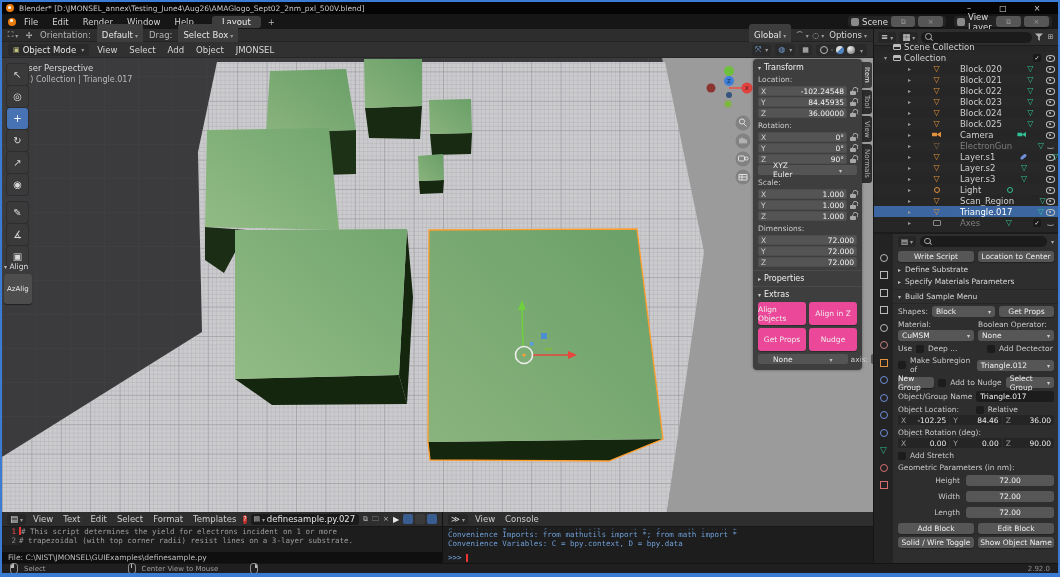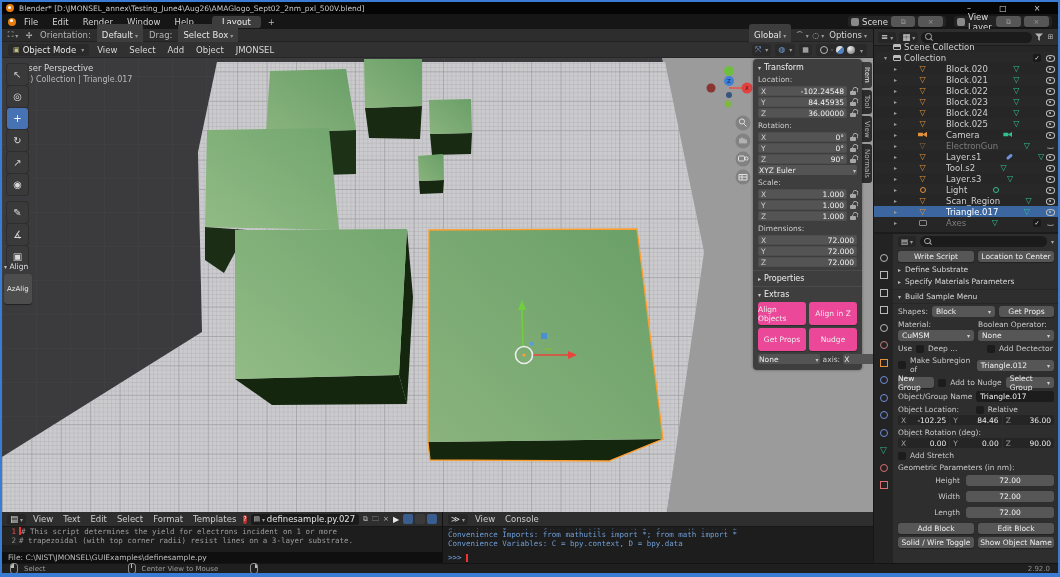--- a/index.html
+++ b/index.html
@@ -61,21 +61,21 @@
   .np-h{color:#efefef;font-size:8px;margin:1px 0 3px;}
   .np-h .tri{font-size:6px;color:#ccc;margin-right:3px;}
   .np-label{color:#c9c9c9;margin:3px 0 2px;}
   .tfrow{display:flex;align-items:center;margin-bottom:1px;gap:3px;}
   .tfield{flex:1;display:flex;align-items:center;background:#545454;border-radius:2px;height:10px;padding:0 3px;box-shadow:inset 0 0 0 .5px #464646;}
   .tfaxis{color:#cfcfcf;margin-right:auto;}
   .tfval{color:#f4f4f4;}
   .lock{width:7px;height:8px;position:relative;flex:none;}
   .lock::before{content:"";position:absolute;left:1px;top:0;width:4px;height:4px;border:1px solid #a8a8a8;border-bottom:none;border-radius:3px 3px 0 0;transform:translateX(1.5px) rotate(18deg);}
   .lock::after{content:"";position:absolute;left:0;top:4px;width:6px;height:4px;background:#a8a8a8;border-radius:1px;}
-  .np-drop{display:flex;align-items:center;background:#545454;border-radius:2px;height:10px;padding:0 1px;color:#ececec;margin-bottom:2px;gap:37px;}
+  .np-drop{display:flex;align-items:center;background:#545454;border-radius:2px;height:10px;padding:0 15px;color:#ececec;margin-bottom:2px;gap:37px;}
   .np-drop .caret-r{margin-left:auto;font-size:6px;color:#c5c5c5;}
   .np-sep{border-top:1px solid #4a4a4a;margin:3px -5px;}
   .np-btnrow{display:flex;gap:3px;margin-bottom:3px;}
   .np-btn{flex:1;background:#ec4899;border-radius:3px;height:23px;display:flex;align-items:center;justify-content:center;color:#eee;box-shadow:0 1px 1px rgba(0,0,0,.3);}
   .np-tabs{position:absolute;left:860px;top:20px;z-index:27;display:flex;flex-direction:column;gap:2px;}
   .np-tab{writing-mode:vertical-rl;background:#2c2c2c;color:#b5b5b5;font-size:7px;padding:5px 1px;border-radius:0 3px 3px 0;}
   .np-tab.active{background:#3b3b3b;color:#eee;}
   
   .editor{position:absolute;top:510px;height:51px;background:#1d1d1d;overflow:hidden;}
   .ed-header{height:14px;background:#2e2e2e;display:flex;align-items:center;gap:4px;padding:0 5px;border-bottom:1px solid #171717;}
@@ -108,21 +108,21 @@
   .mag::before{content:"";position:absolute;left:0;top:0;width:4.5px;height:4.5px;border:1px solid #a5a5a5;border-radius:50%;}
   .mag::after{content:"";position:absolute;left:5px;top:5.5px;width:3px;height:1px;background:#a5a5a5;transform:rotate(45deg);}
   .funnel{width:8px;height:8px;background:#b5b5b5;clip-path:polygon(0 5%,100% 5%,60% 48%,60% 100%,40% 82%,40% 48%);}
   .orow{display:flex;align-items:center;height:11px;padding:0 4px 0 8px;position:relative;gap:3px;}
   .orow.odd{background:#282828;}
   .orow .disc{width:7px;color:#9a9a9a;font-size:6px;flex:none;text-align:center;}
   .olabel{color:#cfcfcf;white-space:nowrap;}
   .orow.sel{background:#3b66a0;}
   .orow.sel .olabel{color:#fff;}
   .orow.dim .olabel{color:#7e7e7e;}
-  .orow.indent2{padding-left:18px;gap:19px;}
+  .orow.indent2{padding-left:32px;gap:19px;}
   .oicon{width:9px;height:9px;flex:none;display:flex;align-items:center;justify-content:center;font-size:8px;}
   .ic-mesh .oicon::before{content:"▽";color:#e2913c;font-size:8px;line-height:9px;}
   .orow.dim.ic-mesh .oicon::before{color:#8a6a44;}
   .ic-collection .oicon::before{content:"";width:8px;height:6px;border:1px solid #bdbdbd;border-radius:1px;box-sizing:border-box;background:linear-gradient(#bdbdbd 0 2px,transparent 2px);}
   .ic-camera .oicon::before{content:"";width:9px;height:7px;background:#e2913c;clip-path:polygon(0 25%,55% 25%,55% 45%,100% 10%,100% 90%,55% 55%,55% 75%,0 75%);}
   .ic-light .oicon::before{content:"";width:6px;height:6px;border:1.3px solid #e2913c;border-radius:50%;box-sizing:border-box;}
   .ic-empty .oicon::before{content:"";width:8px;height:6px;border:1px solid #8a8a8a;border-radius:1px;box-sizing:border-box;}
   .odata{width:9px;height:9px;flex:none;margin-left:5px;display:flex;align-items:center;justify-content:center;}
   .dt-mesh .odata::before{content:"▽";color:#2fbf93;font-size:8px;line-height:9px;}
   .dt-camera .odata::before{content:"";width:9px;height:7px;background:#2fbf93;clip-path:polygon(0 25%,55% 25%,55% 45%,100% 10%,100% 90%,55% 55%,55% 75%,0 75%);}
@@ -689,21 +689,21 @@
           <span class="omat"></span>
           <span class="odata"></span>
           <span class="oright">
 
             <span class="oeye"></span>
           </span>
         </div>
         <div class="orow ic-mesh dt-mesh eye-open indent2 odd">
           <span class="disc">▸</span>
           <span class="oicon"></span>
-          <span class="olabel">Tool.s2</span>
+          <span class="olabel">Layer.s2</span>
 
           <span class="odata"></span>
           <span class="oright">
 
             <span class="oeye"></span>
           </span>
         </div>
         <div class="orow ic-mesh dt-mesh eye-open indent2">
           <span class="disc">▸</span>
           <span class="oicon"></span>

